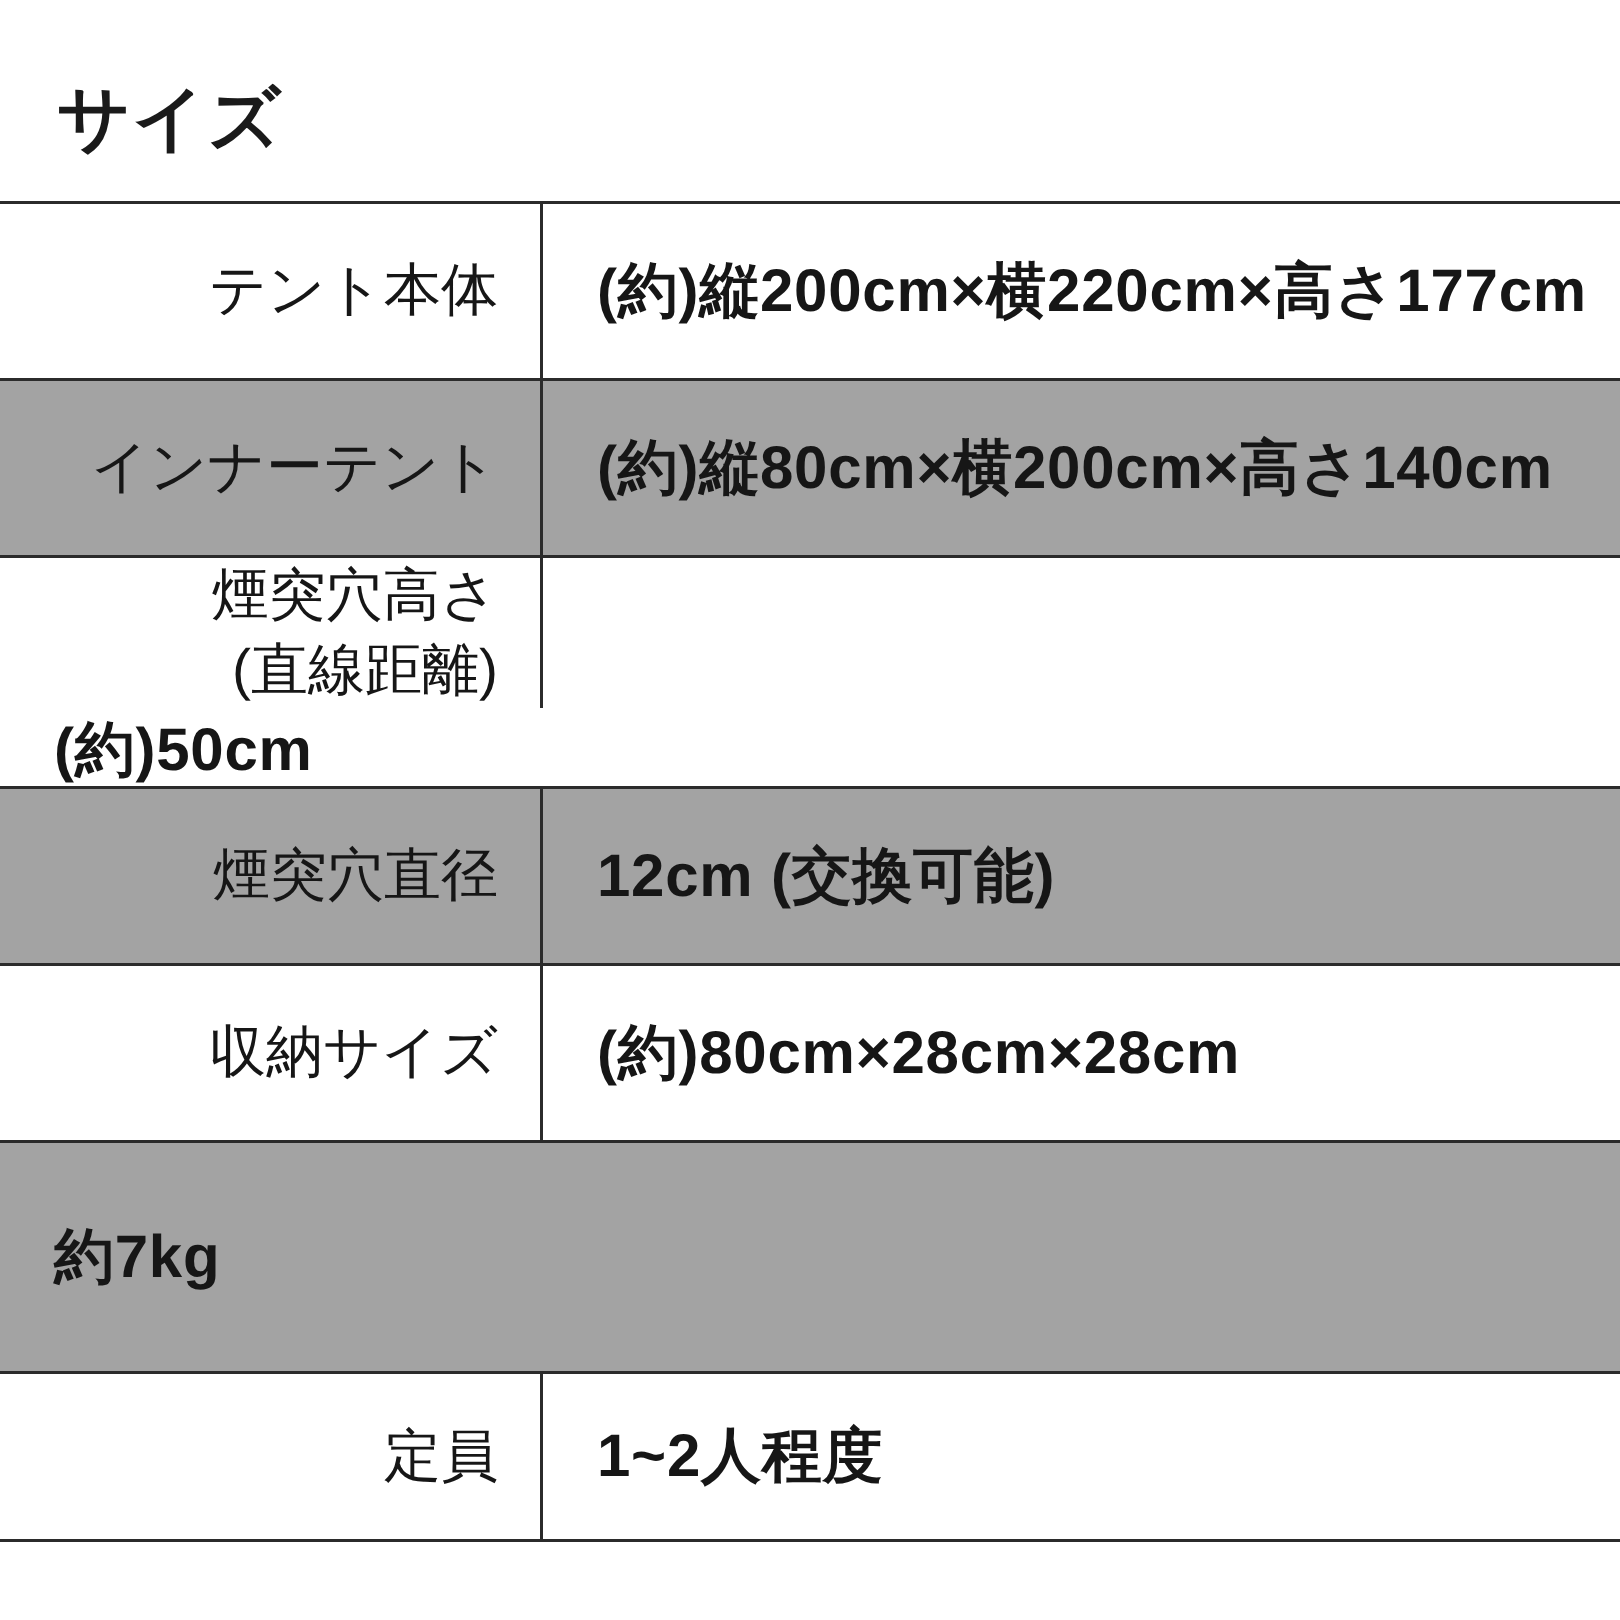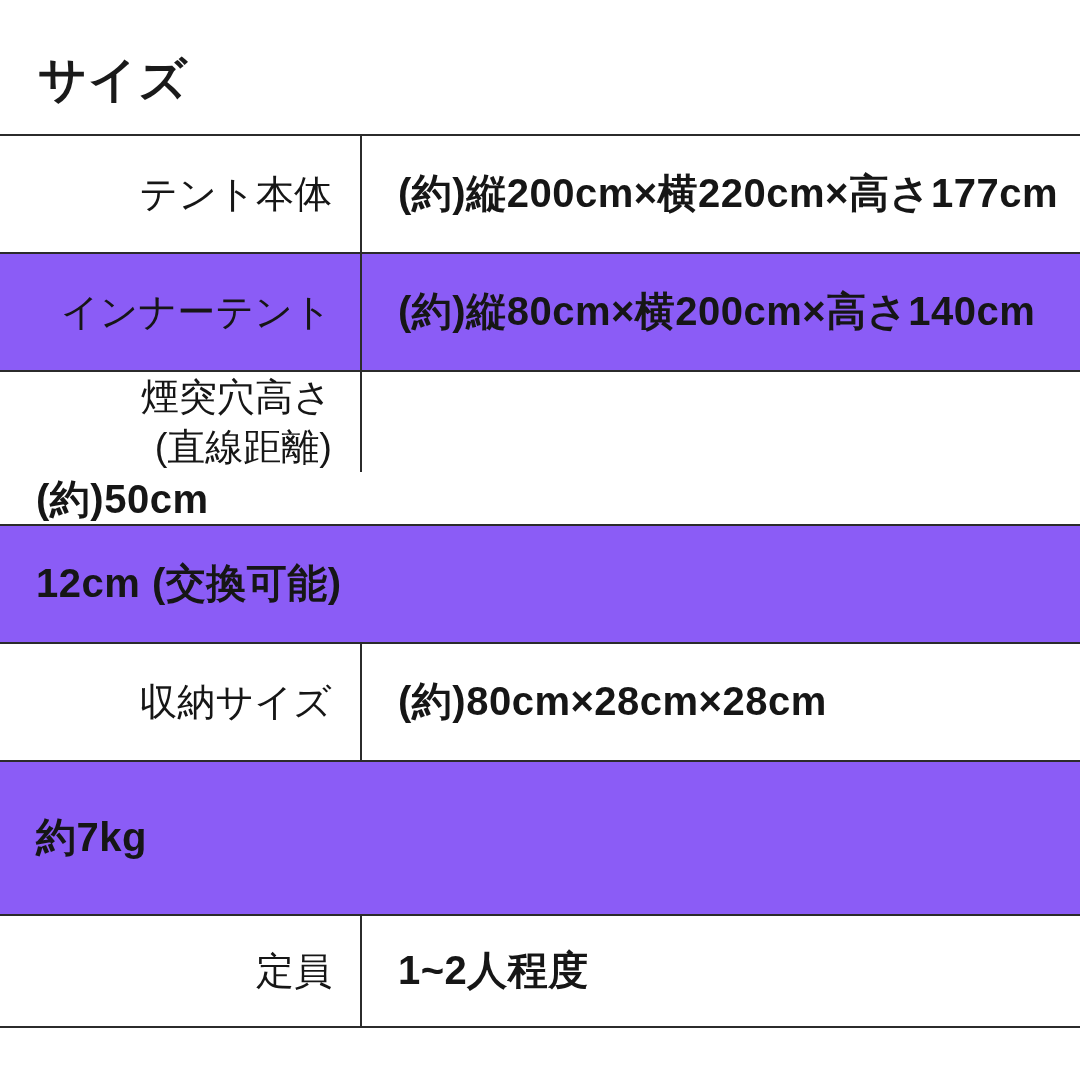--- a/index.html
+++ b/index.html
@@ -33,21 +33,21 @@
   }
   .row {
     display: flex;
     height: 118px;
     border-bottom: 2px solid #2b2b2b;
     box-sizing: border-box;
     background: #ffffff;
   }
   .row.tall { height: 154px; flex-direction: column; }
   .row.last { height: 112px; }
-  .row.alt { background: #8b5cf6; }
+  .row.alt { background: #a3a3a3; }
   .cell {
     display: flex;
     box-sizing: border-box;
   }
   .cell.label {
     width: 362px;
     border-right: 2px solid #2b2b2b;
     flex-direction: column;
     justify-content: center;
     align-items: flex-end;
@@ -99,20 +99,24 @@
       <div class="cell label">
         <span>煙突穴高さ</span>
         <span>(直線距離)</span>
       </div>
       <div class="cell value">
         <span>(約)50cm</span>
       </div>
     </div>
 
     <div class="row alt">
+      <div class="cell label">
+        <span>煙突穴直径</span>
+        <span></span>
+      </div>
       <div class="cell value">
         <span>12cm (交換可能)</span>
       </div>
     </div>
 
     <div class="row">
       <div class="cell label">
         <span>収納サイズ</span>
         <span></span>
       </div>

